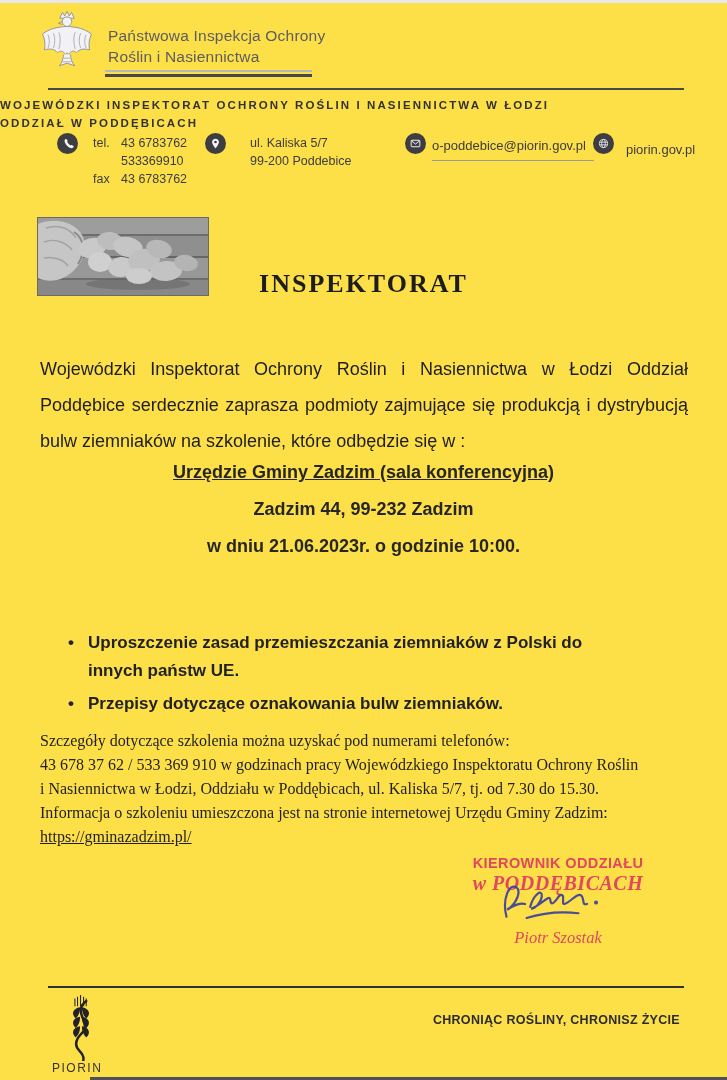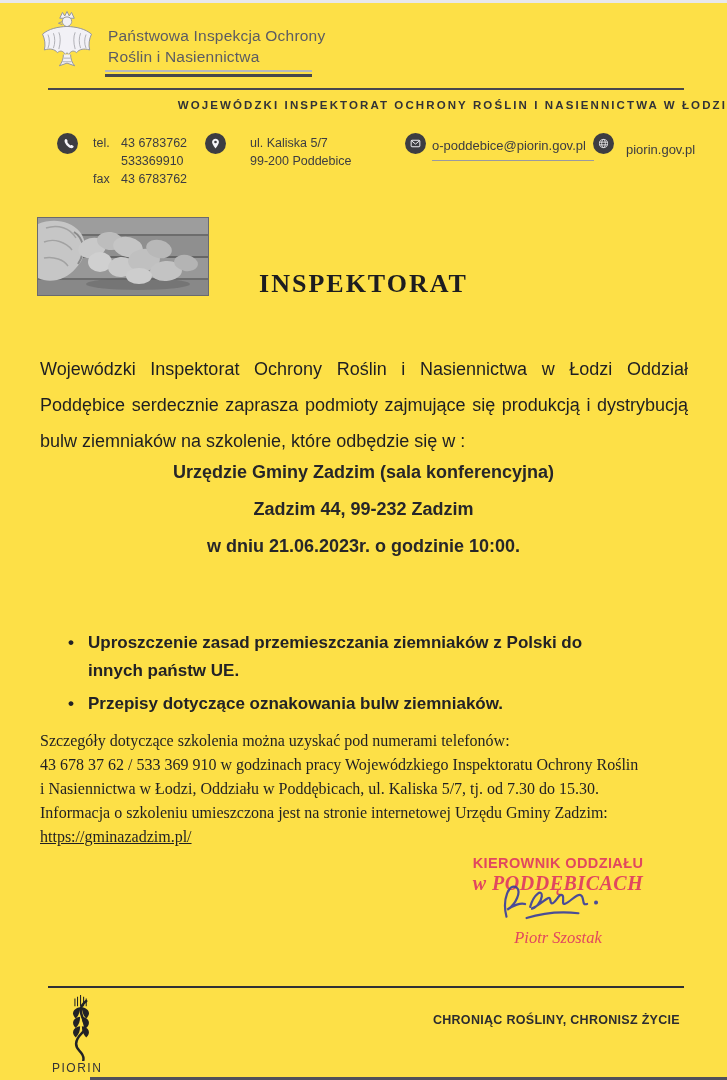--- a/index.html
+++ b/index.html
@@ -8,21 +8,21 @@
     background:#fde047;overflow:hidden;
     font-family:"Liberation Sans","DejaVu Sans",sans-serif;color:#2e2e32;
   }
   .abs{position:absolute;}
 
   
   .org-name{left:108px;top:22px;font-size:15.5px;line-height:21px;color:#5c5c62;letter-spacing:.2px;}
   .rule-double-light{left:105px;top:67px;width:207px;height:2px;background:#b7b7bd;}
   .rule-double-dark{left:105px;top:71px;width:207px;height:3px;background:#47474d;}
   .rule-top{left:48px;top:85px;width:636px;height:2px;background:#48484d;}
-  .office-line{left:0;right:0;text-align:right;font-weight:bold;font-size:11.5px;
+  .office-line{left:0;right:0;text-align:left;font-weight:bold;font-size:11.5px;
     letter-spacing:2.1px;color:#323236;}
   .office-1{top:96px;} .office-2{top:114px;}
 
   .contact-text{font-size:12.5px;line-height:18px;color:#3c3c42;}
   .c-line{display:flex;}
   .c-label{display:inline-block;width:28px;}
   .icon-circle{width:21px;height:21px;border-radius:50%;background:#3d3d42;
     display:flex;align-items:center;justify-content:center;}
   .icon-circle svg{display:block;}
   .email-underline{left:432px;top:157px;width:162px;height:1px;background:#9a9aa0;}
@@ -31,21 +31,21 @@
   .potato-photo{left:37px;top:214px;width:170px;height:77px;border:1px solid #6a6a6e;}
   .doc-title{left:0;right:0;top:266px;text-align:center;
     font-family:"Liberation Serif","DejaVu Serif",serif;
     font-weight:bold;font-size:26px;letter-spacing:2px;color:#1d1d20;}
 
   
   .intro{left:40px;top:348px;width:648px;
     font-family:Liberation Sans, sans-serif;
     font-size:18px;line-height:36px;color:#1e1e22;text-align:justify;}
   .venue{left:0;right:0;text-align:center;font-weight:bold;font-size:18px;color:#262629;}
-  .venue-1{top:459px;} .venue-2{top:496px;} .venue-3{top:533px;}
+  .venue-1{top:459px;text-decoration:underline;} .venue-2{top:496px;} .venue-3{top:533px;}
   .agenda-heading{left:50px;top:587px;font-size:16.5px;color:#333338;}
   .agenda-list{left:88px;top:626px;width:500px;}
   .agenda-item{position:relative;font-weight:bold;font-size:17px;line-height:28px;color:#222226;margin-bottom:5px;}
   .bullet{position:absolute;left:-20px;top:0;font-weight:bold;}
 
   .details{left:40px;top:726px;width:660px;
     font-family:"Liberation Serif","DejaVu Serif",serif;
     font-size:16px;line-height:24px;color:#1f1f23;}
   .details-link{text-decoration:underline;color:#1f1f23;cursor:pointer;}
 
@@ -99,20 +99,21 @@
   <div class="abs org-name">
     <div>Państwowa Inspekcja Ochrony</div>
     <div>Roślin i Nasiennictwa</div>
   </div>
 
   <div class="abs rule-double-light"></div>
   <div class="abs rule-double-dark"></div>
   <div class="abs rule-top"></div>
 
   <div class="abs office-line office-1">WOJEWÓDZKI INSPEKTORAT OCHRONY ROŚLIN I NASIENNICTWA W ŁODZI</div>
+  <div class="abs office-line office-2">ODDZIAŁ W PODDĘBICACH</div>
 
   <div class="abs icon-circle" style="left:57px;top:130px;">
     <svg width="13" height="13" viewBox="0 0 24 24">
         <path fill="#f5f4f8" d="M7.5 4.5c1.3-1.3 2.7-.9 3.4.2l1 1.6c.6 1 .4 2-.4 2.8c1.8 2.8 3.6 4.6 6.4 6.4c.8-.8 1.8-1 2.8-.4l1.6 1c1.1.7 1.5 2.1.2 3.4c-2.3 2.3-6.6 1.3-10.7-2.8C7.7 12.6 5.2 6.8 7.5 4.5z"></path>
       </svg>
   </div>
   <div class="abs contact-text" style="left:93px;top:131px;">
     <div class="c-line">
       <span class="c-label">tel.</span>
       <span>43 6783762</span>

